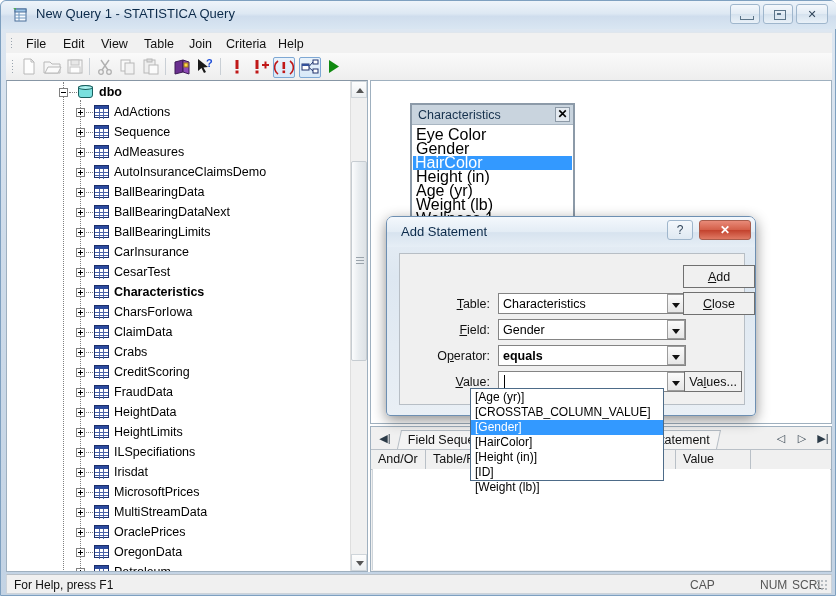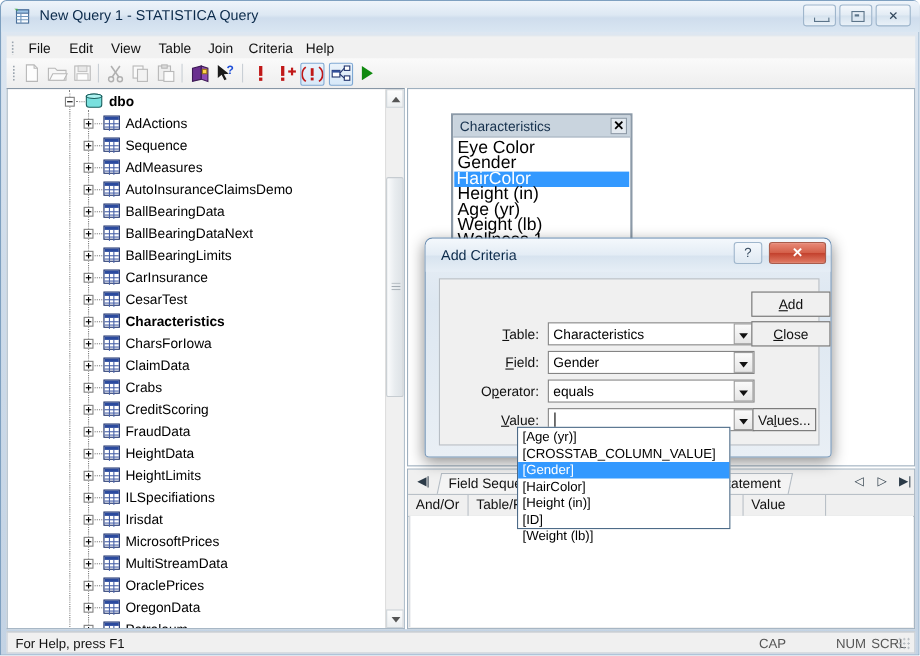--- a/index.html
+++ b/index.html
@@ -1037,21 +1037,21 @@
         <div class="colcell" style="left:380px; width:82px; border-right:none;"></div>
       </div>
 
       <div id="gridbody"></div>
     </div>
 
   </div>
 
   <div id="dialog">
     <div id="dlg-title">
-      <div class="t">Add Criteria</div>
+      <div class="t">Add Statement</div>
       <div id="dlg-help">?</div>
       <div id="dlg-close">✕</div>
     </div>
 
     <div id="dlg-inner">
 
       <div class="dlg-label" style="left:18px; top:43px; width:72px;">
         <u>T</u>able:
       </div>
       <div class="combo" style="left:98px; top:39px; width:188px;">
@@ -1067,21 +1067,21 @@
       <div class="combo" style="left:98px; top:65px; width:188px;">
         <div class="val">Gender</div>
         <div class="caret">
             <i></i>
           </div>
       </div>
 
       <div class="dlg-label" style="left:14px; top:95px; width:76px;">
         O<u>p</u>erator:
       </div>
-      <div class="combo" style="left:98px; top:91px; width:188px;">
+      <div class="combo" style="left:98px; top:91px; width:188px;font-weight:bold;">
         <div class="val">equals</div>
         <div class="caret">
             <i></i>
           </div>
       </div>
 
       <div class="dlg-label" style="left:18px; top:121px; width:72px;">
         <u>V</u>alue:
       </div>
       <div class="combo" style="left:98px; top:117px; width:188px;">

